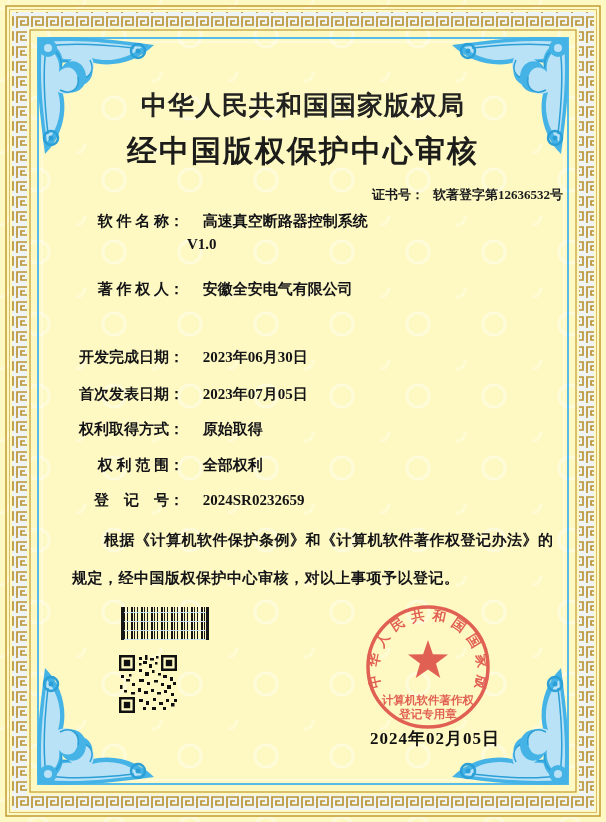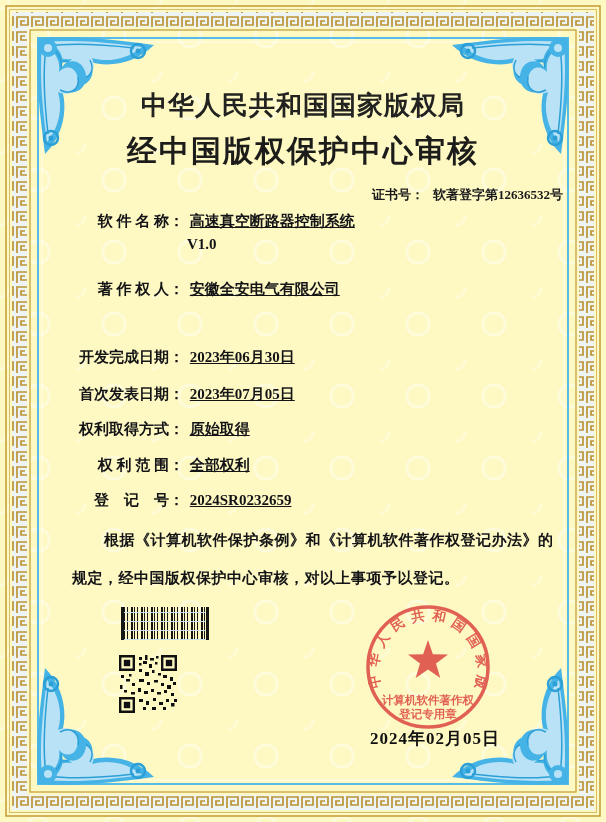--- a/index.html
+++ b/index.html
@@ -24,21 +24,21 @@
     font-size:26px;font-weight:bold;letter-spacing:1px;color:#222220;
   }
   .cert-title{
     top:131px;left:0;width:100%;text-align:center;
     font-size:30px;font-weight:bold;letter-spacing:2px;color:#1c1c1a;
   }
   .certno{top:186px;left:372px;font-size:13px;font-weight:bold;white-space:nowrap;}
   .certno .no{margin-left:9px;}
   .row{position:absolute;left:72px;font-size:15px;font-weight:bold;white-space:nowrap;color:#141417;}
   .row .lbl{display:inline-block;width:112px;text-align:right;}
-  .row .val{margin-left:2px;text-decoration:underline;}
+  .row .val{margin-left:15px;}
   .val2{position:absolute;left:187px;font-size:15px;font-weight:bold;color:#141417;}
   .stmt{position:absolute;font-size:15px;font-weight:bold;letter-spacing:.5px;color:#141417;white-space:nowrap;}
   .stmt1{left:104px;top:531px;}
   .stmt2{left:72px;top:569px;}
   .barcode{
     left:121px;top:607px;width:88px;height:33px;
     background-image:
       repeating-linear-gradient(0deg, rgba(205,230,246,.95) 0 1px, transparent 1px 9px),
       repeating-linear-gradient(90deg, #161616 0 2px, transparent 2px 3px, #161616 3px 4px, transparent 4px 6px, #161616 6px 7px, transparent 7px 10px);
   }

